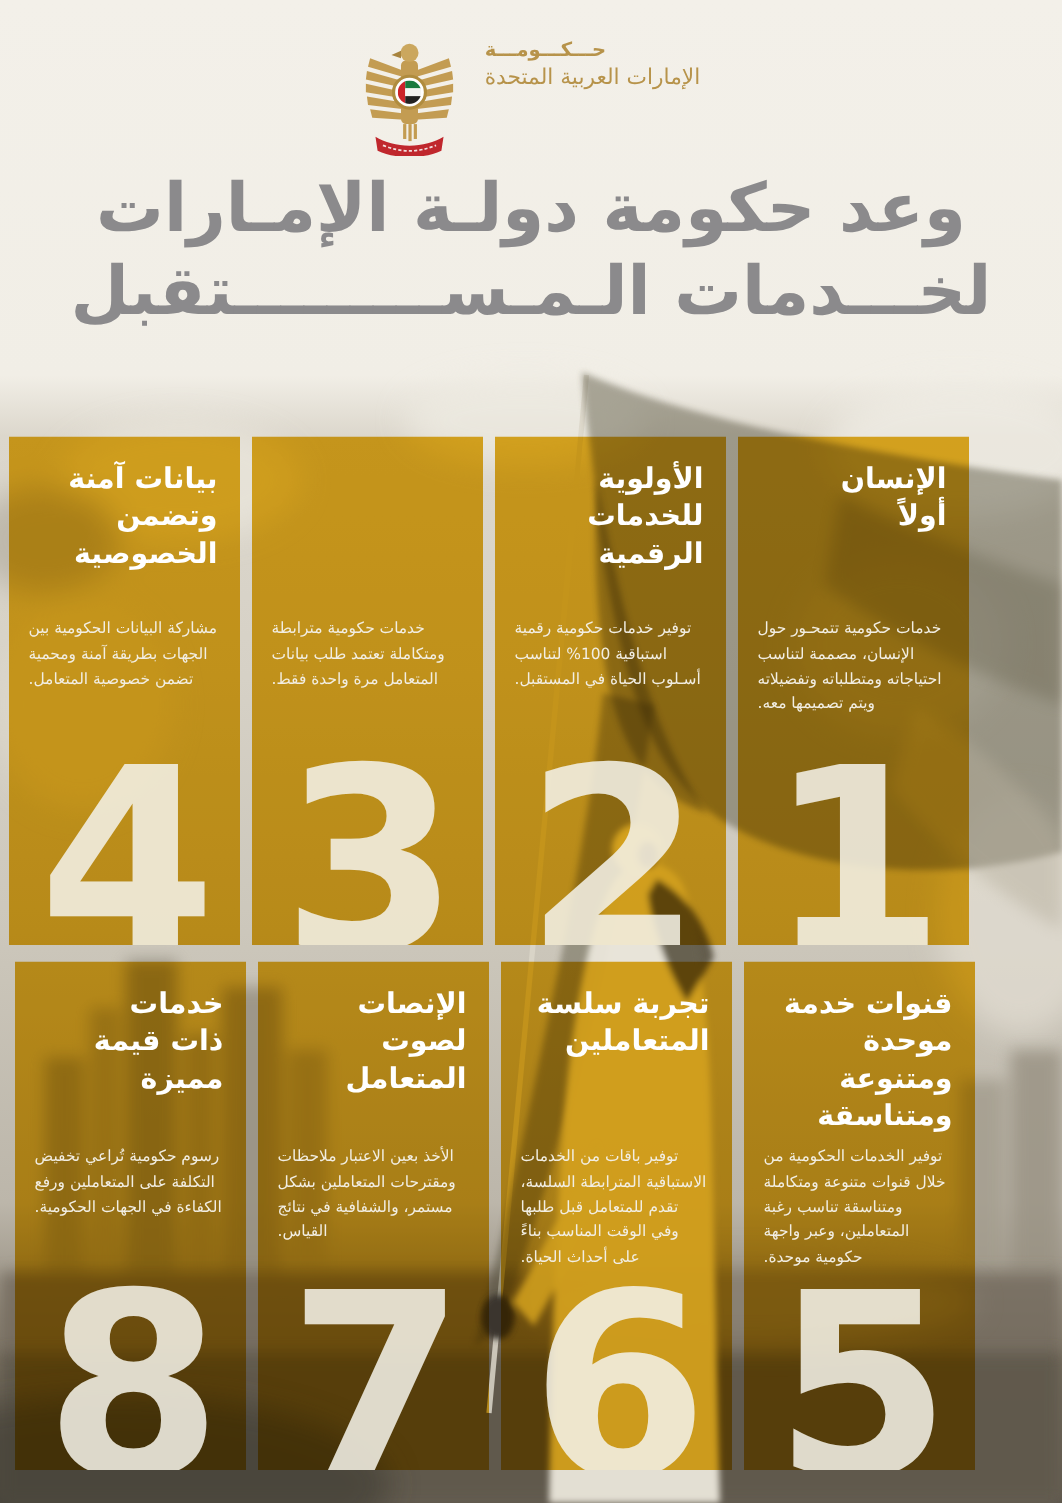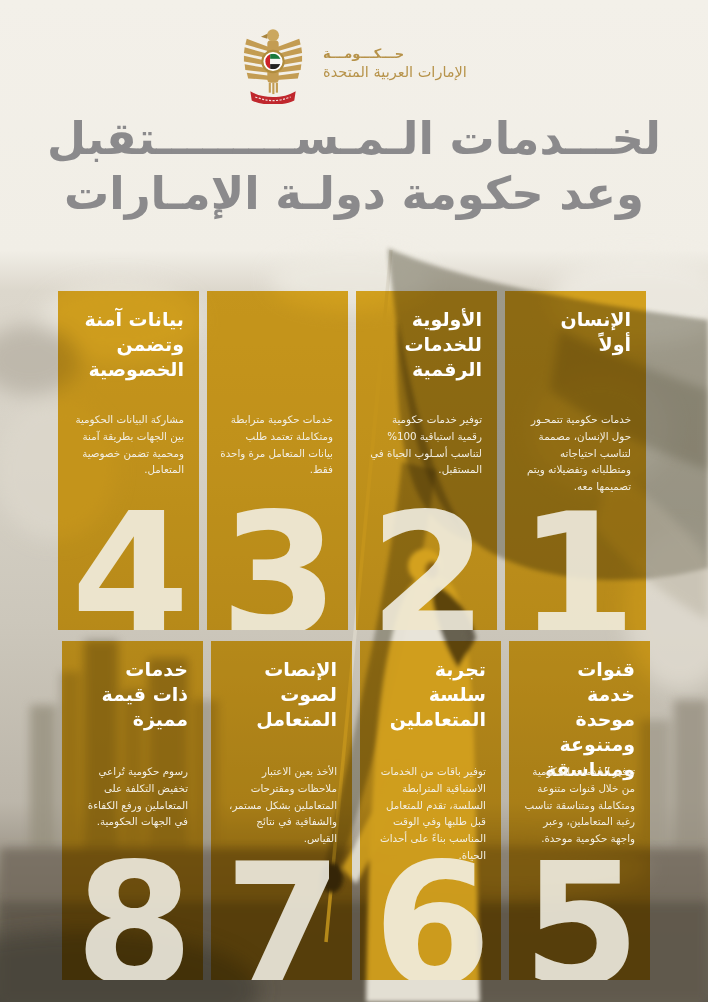--- a/index.html
+++ b/index.html
@@ -7,21 +7,21 @@
     width:708px;height:1002px;overflow:hidden;
     font-family:"DejaVu Sans", sans-serif;
     background:#f3f0e9;
   }
   .poster{position:relative;width:708px;height:1002px;overflow:hidden;}
   .bg{position:absolute;left:0;top:0;}
 
   
   .logo-block{
     position:absolute;top:26px;left:0;right:0;
-    display:flex;justify-content:center;align-items:center;gap:18px;
+    display:flex;justify-content:center;gap:18px;
   }
   .emblem{display:block;}
   .wordmark{direction:rtl;text-align:left;color:#b7934a;}
   .wordmark-l1{font-size:13px;font-weight:bold;letter-spacing:1px;line-height:1.2;}
   .wordmark-l2{font-size:14.5px;font-weight:normal;line-height:1.5;}
 
   
   .main-title{
     position:absolute;top:112px;left:0;right:0;
     direction:rtl;text-align:center;
@@ -29,37 +29,37 @@
     margin:0;
   }
   .main-title span{display:block;}
 
   
   .row{position:absolute;display:flex;gap:8px;direction:rtl;}
   .row-top{top:291px;right:62px;}
   .row-bottom{top:641px;right:58px;}
 
   .card{
-    position:relative;width:141px;height:339px;overflow:hidden;
+    position:relative;width:154px;height:339px;overflow:hidden;
   }
   .card-fill{
     position:absolute;inset:0;
     background:#e5b122;
     mix-blend-mode:multiply;
   }
   .card-inner{position:absolute;inset:0;z-index:1;direction:rtl;}
   .card-title{
     margin:16px 15px 0;
     color:#ffffff;font-weight:bold;font-size:19px;line-height:1.32;
     text-align:right;white-space:pre-line;
   }
   .card-desc{
     position:absolute;right:15px;left:13px;
     color:#f2eee3;font-size:10.3px;line-height:1.62;
-    text-align:right;
+    text-align:left;
   }
   .row-top .card-desc{top:110px;}
   .row-bottom .card-desc{top:112px;}
   .card-number{
     position:absolute;bottom:-12px;left:0;right:0;
     text-align:center;direction:ltr;
     font-size:170px;font-weight:bold;line-height:0.78;
     color:rgba(243,240,230,0.88);
     letter-spacing:-4px;
   }
@@ -179,22 +179,22 @@
       <path d="M13,92 C30,103 60,103 77,92 L75,105 C58,113 32,113 15,105 Z" fill="#c0272d"></path>
       <path d="M20,100 C38,107 52,107 70,100" stroke="#f2dede" stroke-width="1.6" fill="none" stroke-dasharray="3 2"></path>
     </svg>
     <div class="wordmark">
       <div class="wordmark-l1">حـــكـــومـــة</div>
       <div class="wordmark-l2">الإمارات العربية المتحدة</div>
     </div>
   </header>
 
   <h1 class="main-title">
+    <span>وعد حكومة دولـة الإمـارات</span>
     <span>لخـــدمات الـمـســـــــــتقبل</span>
-    <span>وعد حكومة دولـة الإمـارات</span>
   </h1>
 
   <section class="row row-top">
     <article class="card">
       <div class="card-fill"></div>
       <div class="card-inner">
         <h2 class="card-title">الإنسان
 أولاً</h2>
         <p class="card-desc">خدمات حكومية تتمحـور حول الإنسان، مصممة لتناسب احتياجاته ومتطلباته وتفضيلاته ويتم تصميمها معه.</p>
         <div class="card-number">1</div>

